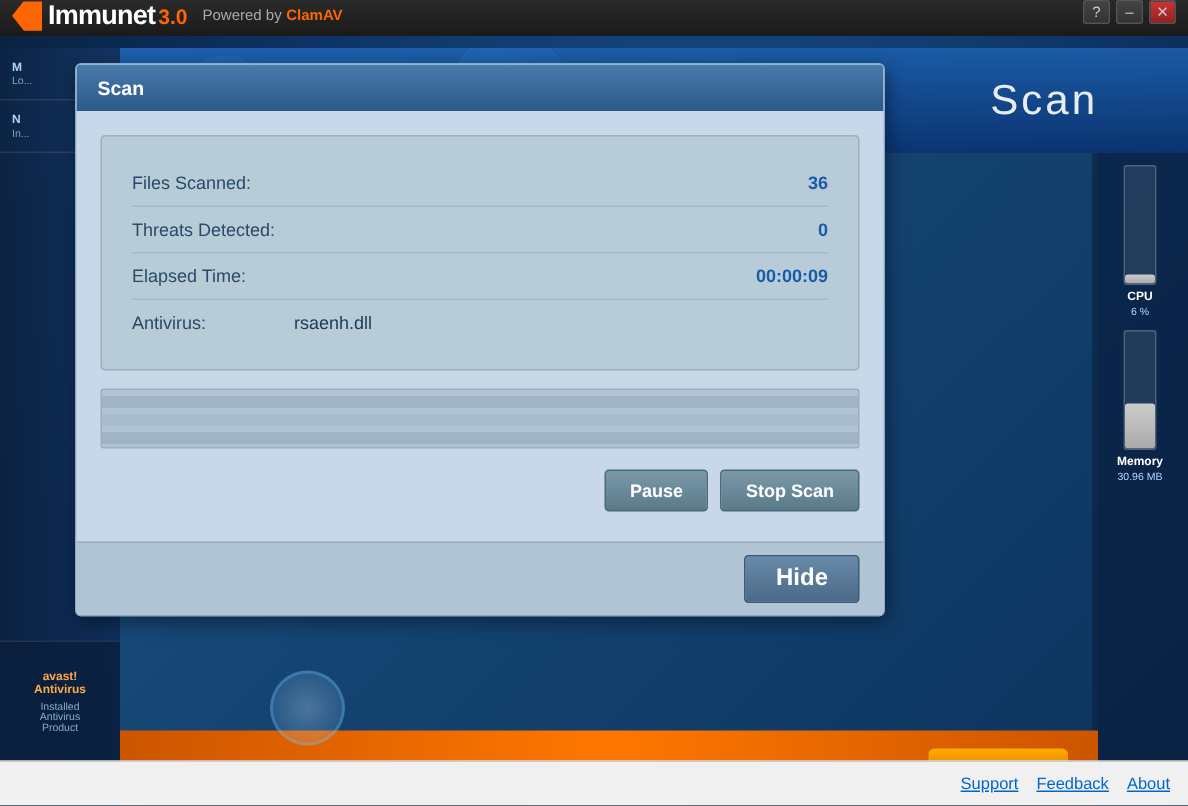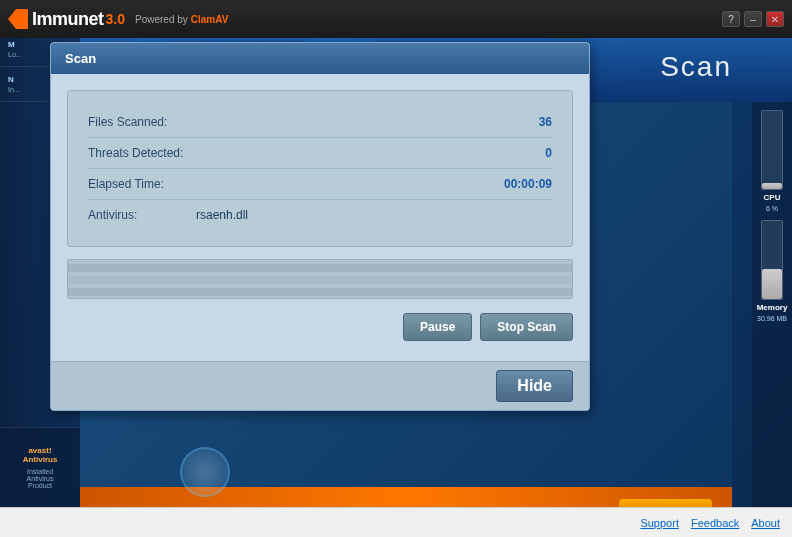--- a/index.html
+++ b/index.html
@@ -18,24 +18,24 @@
       position: absolute;
       inset: 0;
       background: radial-gradient(ellipse at 60% 40%, #1e6aaa 0%, #0d3060 60%, #061828 100%);
       z-index: 0;
     }
 
     
     .title-bar {
       position: absolute;
       top: 0; left: 0; right: 0;
-      height: 38px;
+      height: 24px;
       background: linear-gradient(to bottom, #2a2a2a, #1a1a1a);
       display: flex;
-      align-items: center;
+      align-items: flex-start;
       justify-content: space-between;
       padding: 0 8px;
       z-index: 10;
     }
 
     .title-bar-left {
       display: flex;
       align-items: center;
       gap: 4px;
     }
@@ -167,21 +167,21 @@
     .sidebar-item-sub {
       font-size: 7px;
       color: #7aaabb;
       margin-top: 2px;
     }
 
     
     .right-panel {
       position: absolute;
       top: 70px; right: 0;
-      width: 40px;
+      width: 64px;
       bottom: 30px;
       background: rgba(10, 30, 60, 0.6);
       display: flex;
       flex-direction: column;
       align-items: center;
       padding: 8px 4px;
       gap: 8px;
     }
 
     .meter-container {

